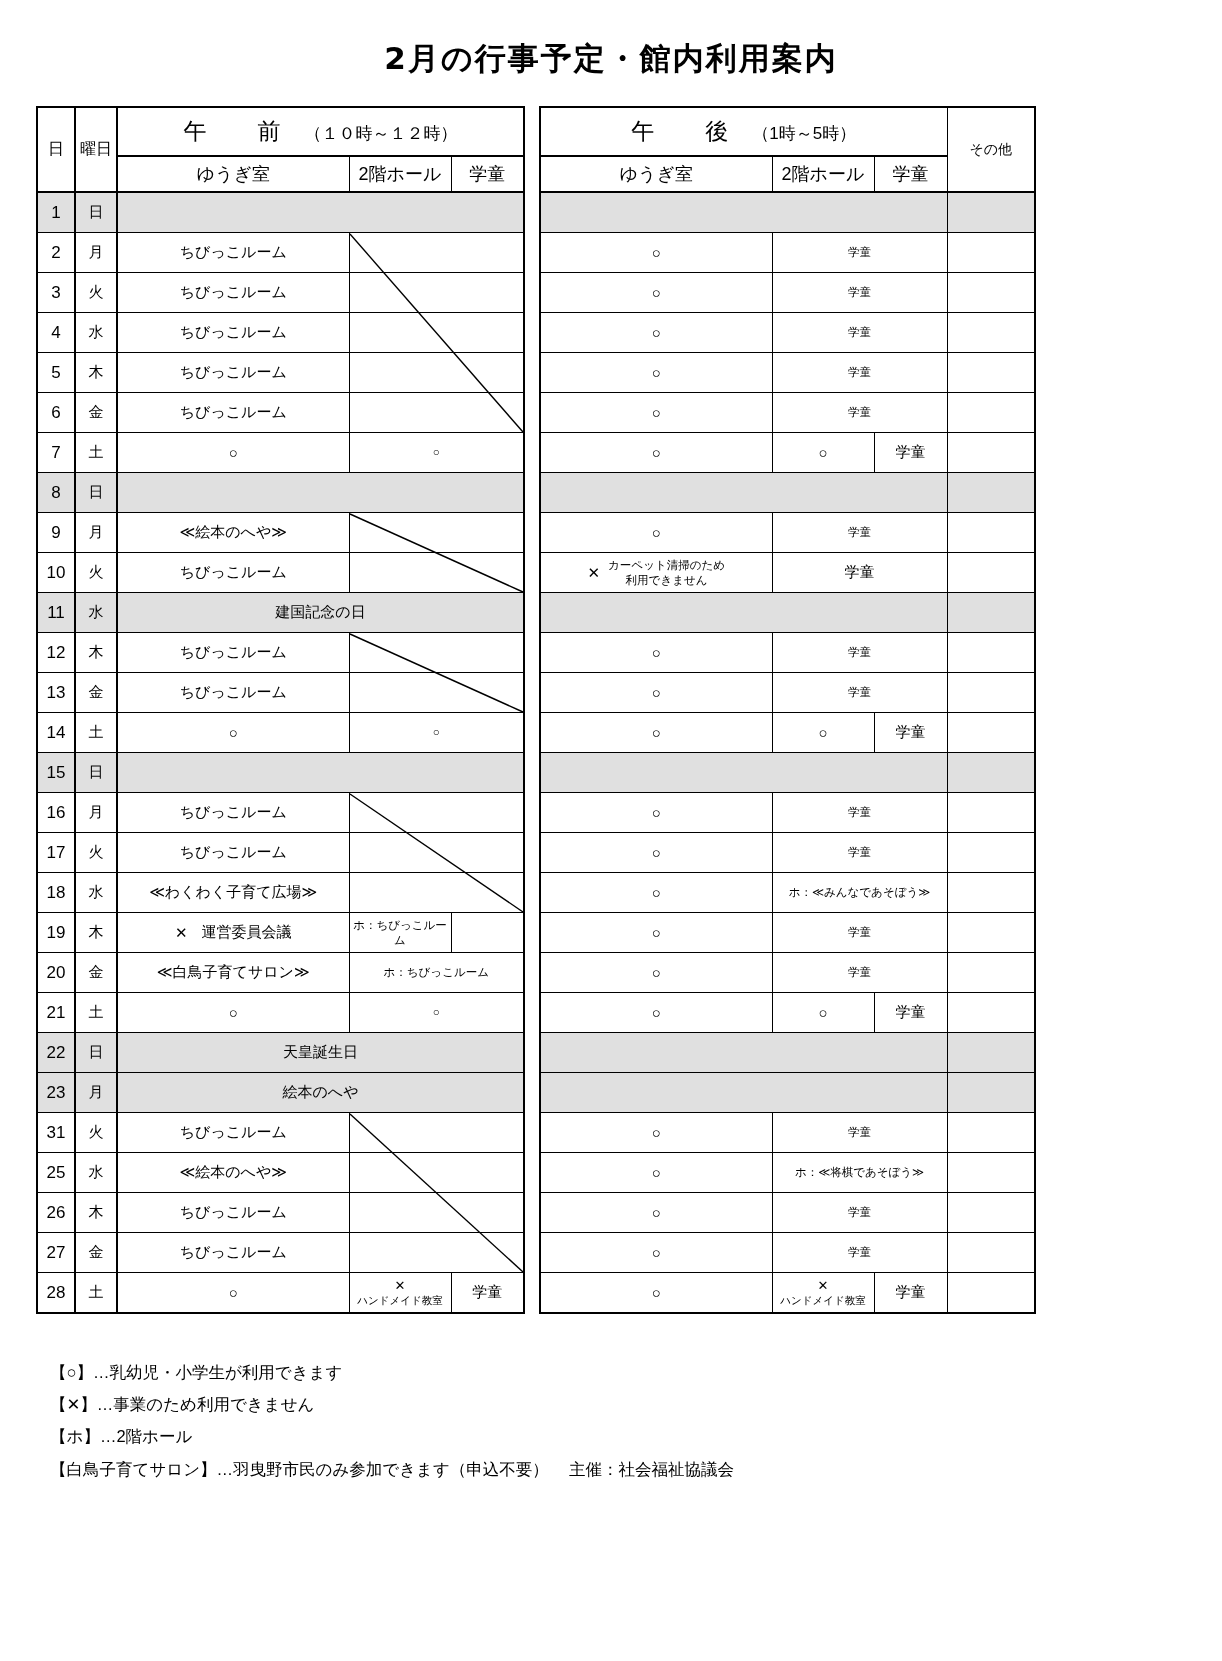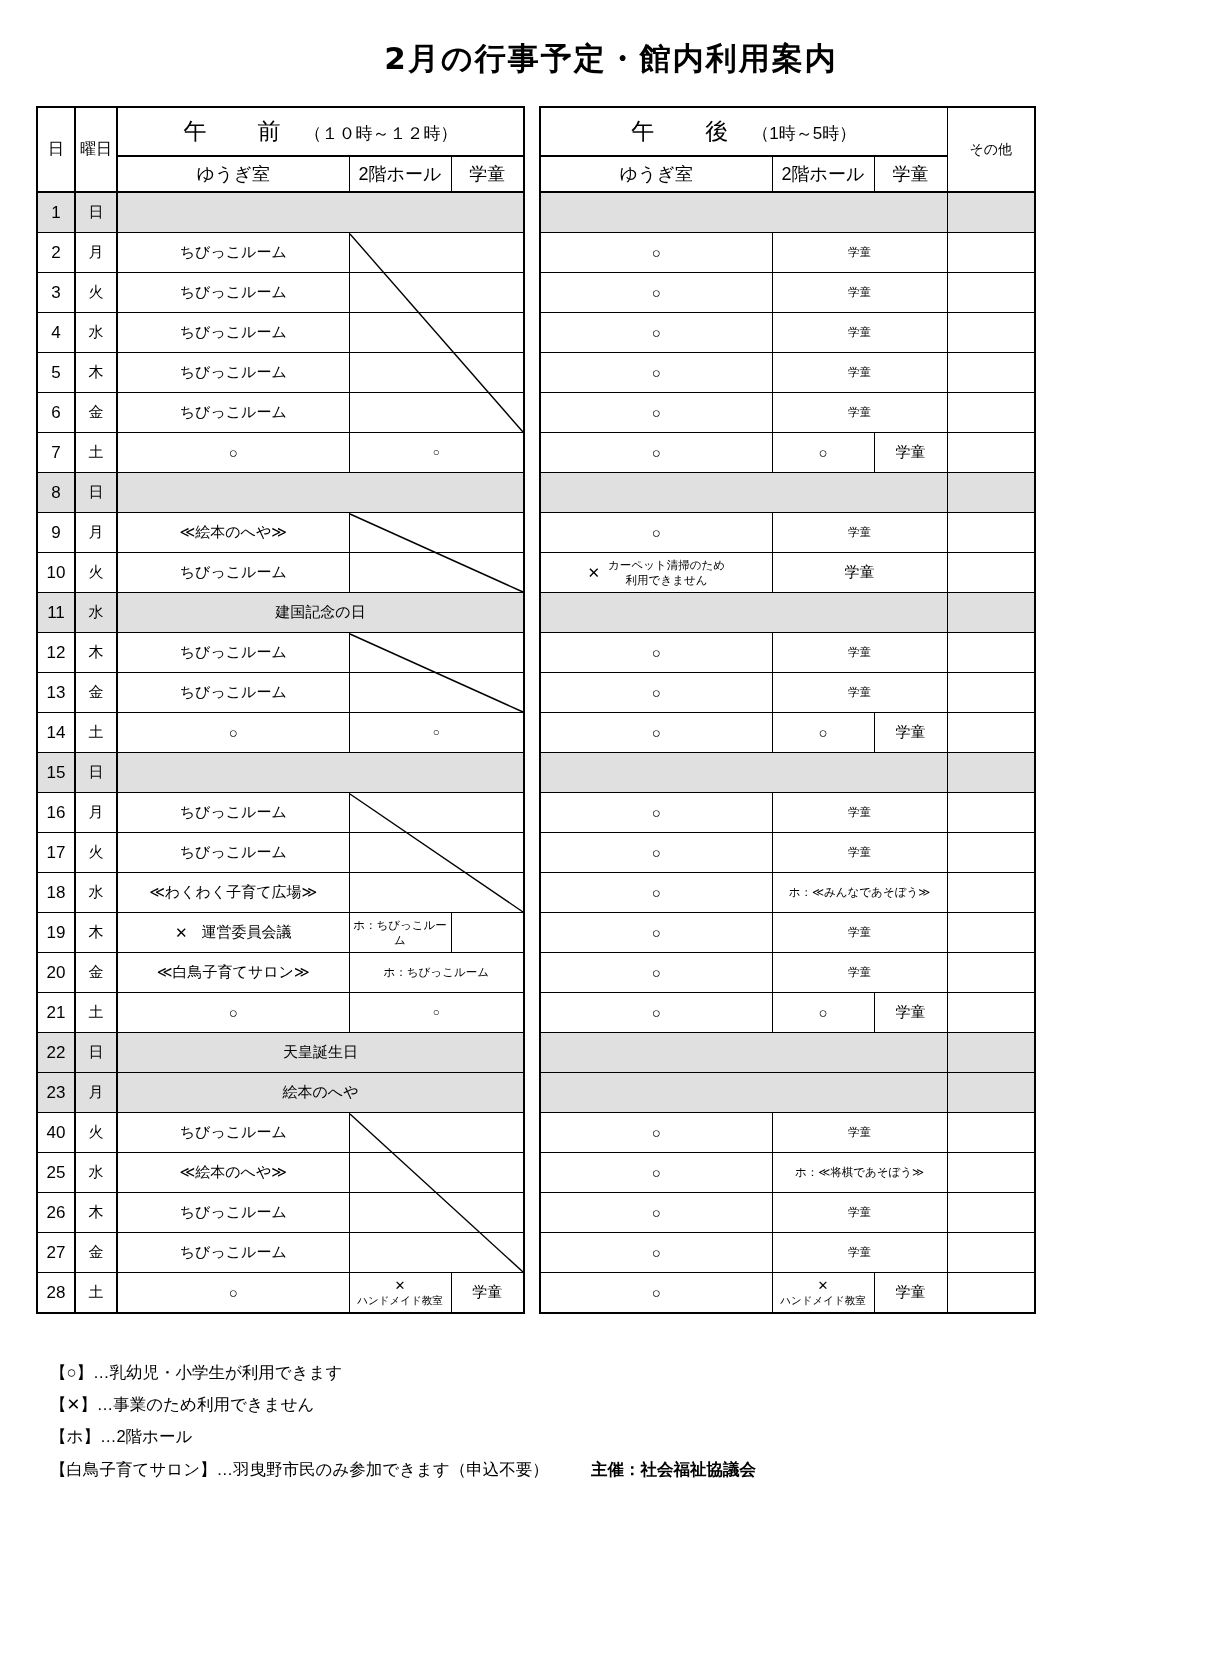--- a/index.html
+++ b/index.html
@@ -160,21 +160,21 @@
   .gap { width: 14px; flex: 0 0 14px; }
 
   
   .legend {
     padding-left: 50px;
     padding-top: 42px;
     font-size: 16.5px;
     line-height: 1.95;
   }
   .legend div { white-space: nowrap; }
-  .legend .sponsor { margin-left: 42px; font-weight: bold; }
+  .legend .sponsor { margin-left: 20px; }
 
   
   .twoline {
     display: flex;
     align-items: center;
     justify-content: center;
     gap: 8px;
     height: 100%;
   }
   .twoline .mk { font-size: 15px; }
@@ -364,21 +364,21 @@
               <td class="daynum">22</td>
               <td class="week">日</td>
               <td class="cell shade-cell" colspan="3">天皇誕生日</td>
             </tr>
             <tr class="datarow shade">
               <td class="daynum">23</td>
               <td class="week">月</td>
               <td class="cell shade-cell" colspan="3">絵本のへや</td>
             </tr>
             <tr class="datarow">
-              <td class="daynum">40</td>
+              <td class="daynum">31</td>
               <td class="week">火</td>
               <td class="cell">ちびっこルーム</td>
               <td class="cell hall" colspan="2"></td>
             </tr>
             <tr class="datarow">
               <td class="daynum">25</td>
               <td class="week">水</td>
               <td class="cell">≪絵本のへや≫</td>
               <td class="cell hall" colspan="2"></td>
             </tr>

